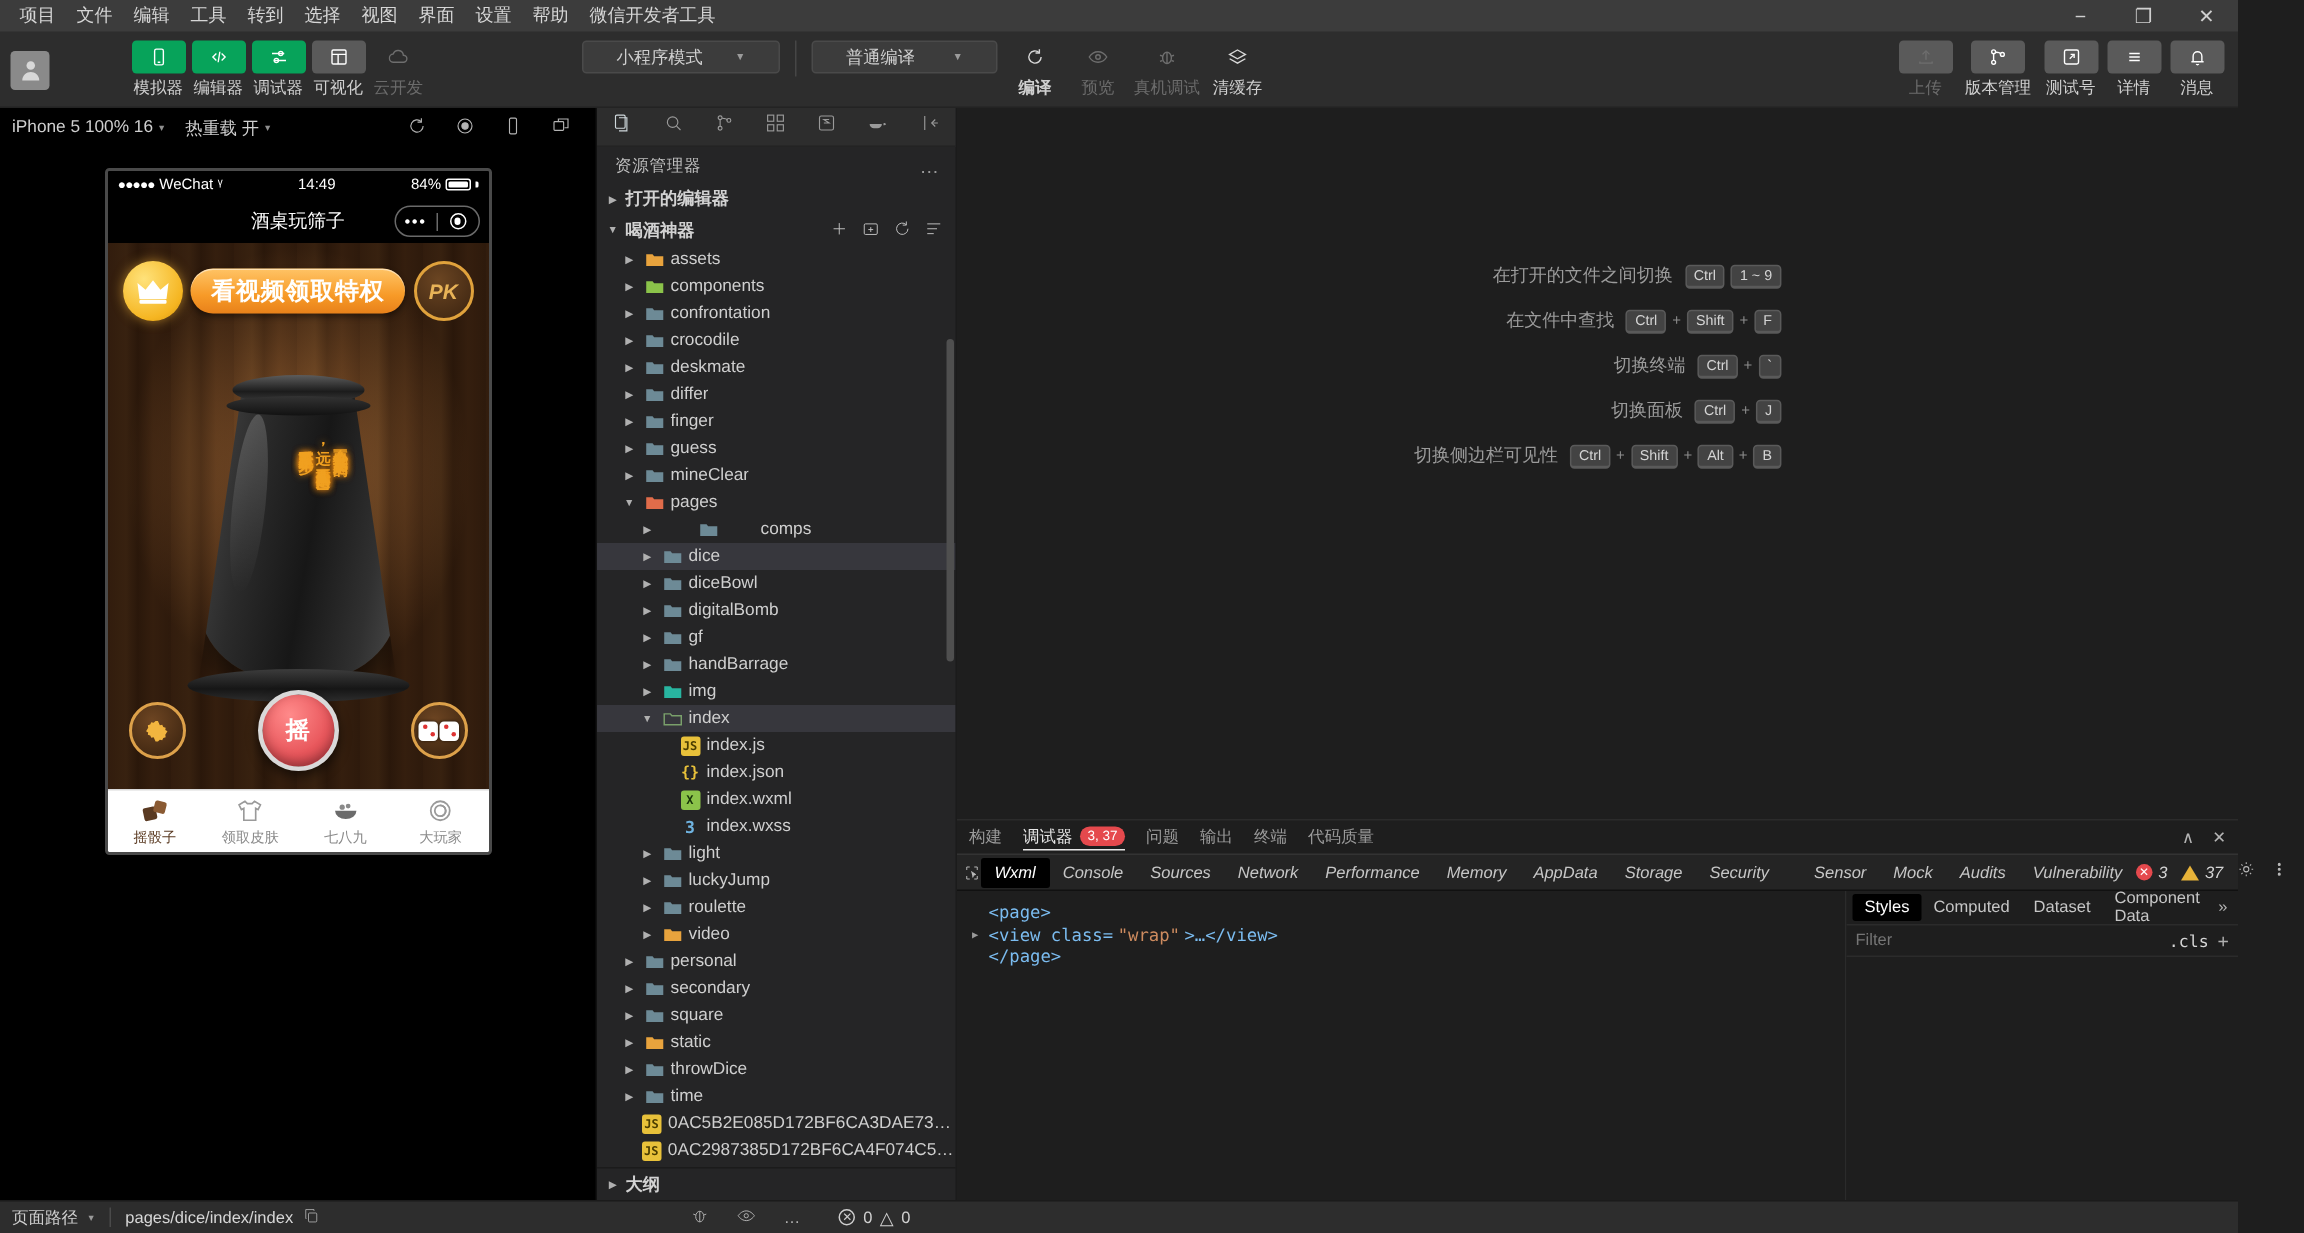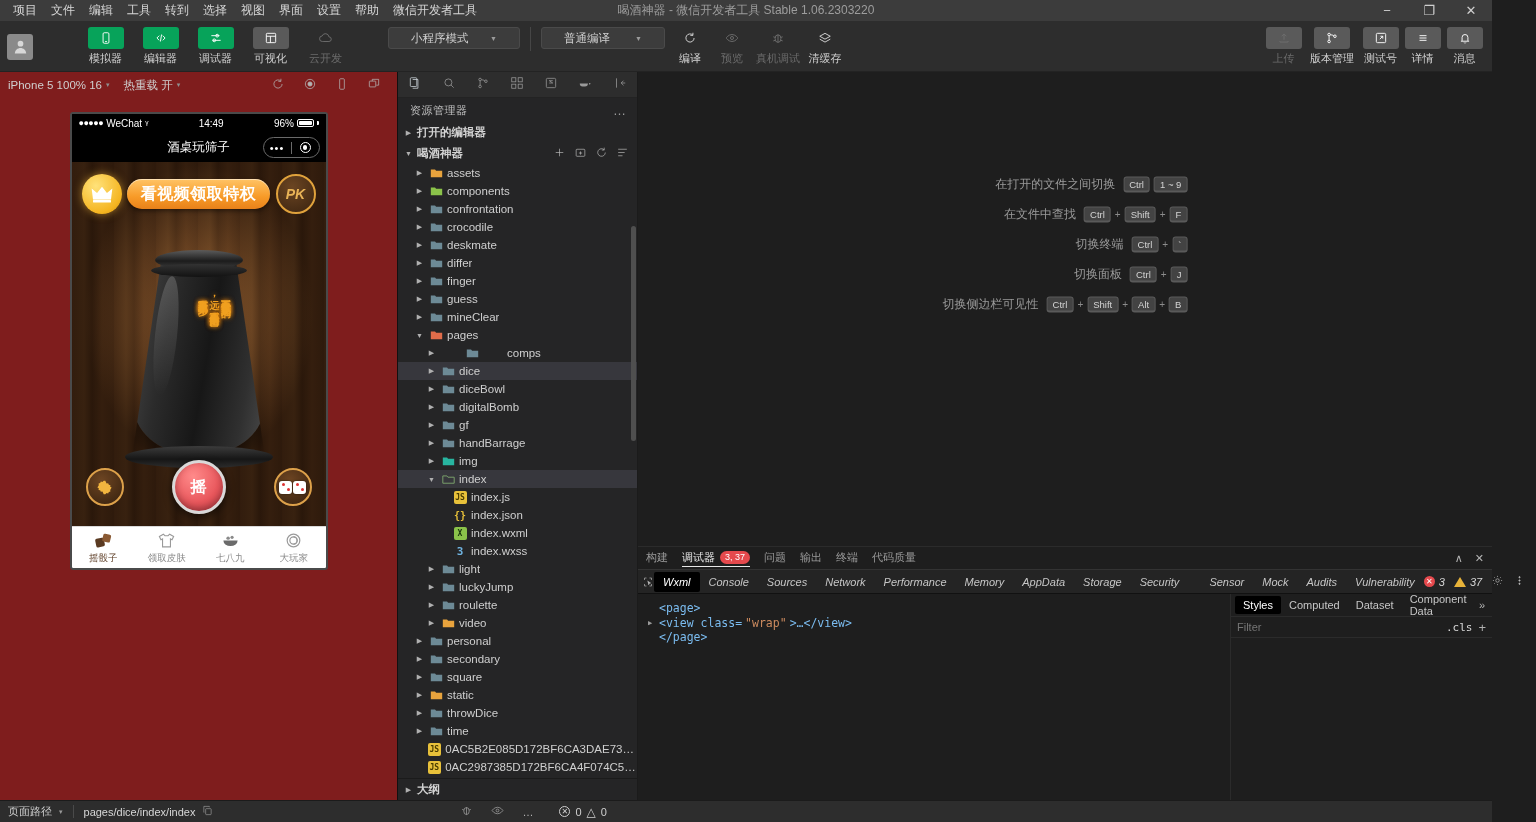--- a/index.html
+++ b/index.html
@@ -50,38 +50,38 @@
     align-items: center; justify-content: center;
   }
   .tb-icon.green { background: #07a35a; }
   .tb-icon.gray { background: #5a5a5a; }
   .tb-icon.none { background: transparent; }
   .tb-icon svg { width: 14px; height: 14px; fill: none; stroke: #ffffff; stroke-width: 1.6; }
   .tb-icon.dim svg { stroke: #6e6e6e; }
   .tb-label { font-size: 11px; color: #d0d0d0; white-space: nowrap; }
   .tb-label.dim { color: #6b6b6b; }
 
-  .tb-left { position: absolute; left: 86px; display: flex; gap: 16px; }
+  .tb-left { position: absolute; left: 86px; display: flex; gap: 1px; }
   .tb-center { position: absolute; left: 388px; display: flex; align-items: flex-start; gap: 0; }
   .tb-right { position: absolute; right: 8px; display: flex; gap: 3px; }
 
   .select {
     height: 22px; min-width: 124px; background: #3c3c3c; border: 1px solid #4a4a4a;
     border-radius: 3px; display: flex; align-items: center; padding: 0 22px;
     font-size: 11.5px; color: #cfcfcf; justify-content: space-between; margin-top: 0px;
   }
   .select .caret { font-size: 7px; color: #9b9b9b; margin-left: 8px; }
   .tb-sep { width: 1px; height: 24px; background: #464646; margin: 0 10px; align-self: flex-start; }
 
   
   .body { flex: 1; display: flex; min-height: 0; }
 
   
   .sim-pane {
-    width: 398px; background: #7f1d1d; display: flex; flex-direction: column;
+    width: 398px; background: #000000; display: flex; flex-direction: column;
     border-right: 1px solid #111; flex: 0 0 398px;
   }
   .sim-bar {
     height: 26px; display: flex; align-items: center; padding: 0 8px; gap: 14px;
     font-size: 11.5px; color: #cfcfcf; flex: 0 0 26px;
   }
   .sim-bar .sel { display: flex; align-items: center; gap: 4px; }
   .sim-bar .caret { font-size: 7px; color: #8f8f8f; }
   .sim-bar .icons { margin-left: auto; display: flex; gap: 18px; align-items: center; padding-right: 8px;}
   .sim-bar .icons svg { width: 14px; height: 14px; stroke: #b4b4b4; fill: none; stroke-width: 1.3; }
@@ -402,21 +402,20 @@
       <div class="menu-item">编辑</div>
       <div class="menu-item">工具</div>
       <div class="menu-item">转到</div>
       <div class="menu-item">选择</div>
       <div class="menu-item">视图</div>
       <div class="menu-item">界面</div>
       <div class="menu-item">设置</div>
       <div class="menu-item">帮助</div>
       <div class="menu-item">微信开发者工具</div>
     </div>
-    <div class="win-title">喝酒神器 - 微信开发者工具 Stable 1.06.2303220</div>
     <div class="win-controls">
       <div class="win-btn">−</div>
       <div class="win-btn">❐</div>
       <div class="win-btn close">✕</div>
     </div>
   </div>
 
   <div class="toolbar">
     <div class="avatar">
       <svg viewBox="0 0 24 24">
@@ -479,21 +478,21 @@
     <div class="tb-center">
       <div class="select" style="width:132px;">
         <span>小程序模式</span>
         <span class="caret">▼</span>
       </div>
       <div class="tb-sep"></div>
       <div class="select" style="width:122px;">
         <span>普通编译</span>
         <span class="caret">▼</span>
       </div>
-      <div class="tb-btn" style="margin-left:4px;width:42px;">
+      <div class="tb-btn" style="margin-left:4px;width:42px;font-weight:bold;">
         <div class="tb-icon none">
           <svg viewBox="0 0 24 24" style="stroke:#d8d8d8">
               <path d="M19 12a7 7 0 1 1-2.1-5"></path>
               <polyline points="17,3 17,7.5 12.6,7.5"></polyline>
             </svg>
         </div>
         <div class="tb-label">编译</div>
       </div>
       <div class="tb-btn" style="width:42px;">
         <div class="tb-icon none dim">
@@ -618,21 +617,21 @@
         <div class="phone">
 
           <div class="ph-status">
             <div class="left">
               <span class="ph-dots">●●●●●</span>
               <span>WeChat</span>
               <span>ᵞ</span>
             </div>
             <div>14:49</div>
             <div class="ph-batt">
-              <span>96%</span>
+              <span>84%</span>
               <span class="batt-body"></span>
               <span class="batt-tip"></span>
             </div>
           </div>
 
           <div class="ph-nav">
             <div class="ph-nav-title">酒桌玩筛子</div>
             <div class="ph-caps">
               <span class="dots">•••</span>
               <span class="div"></span>

